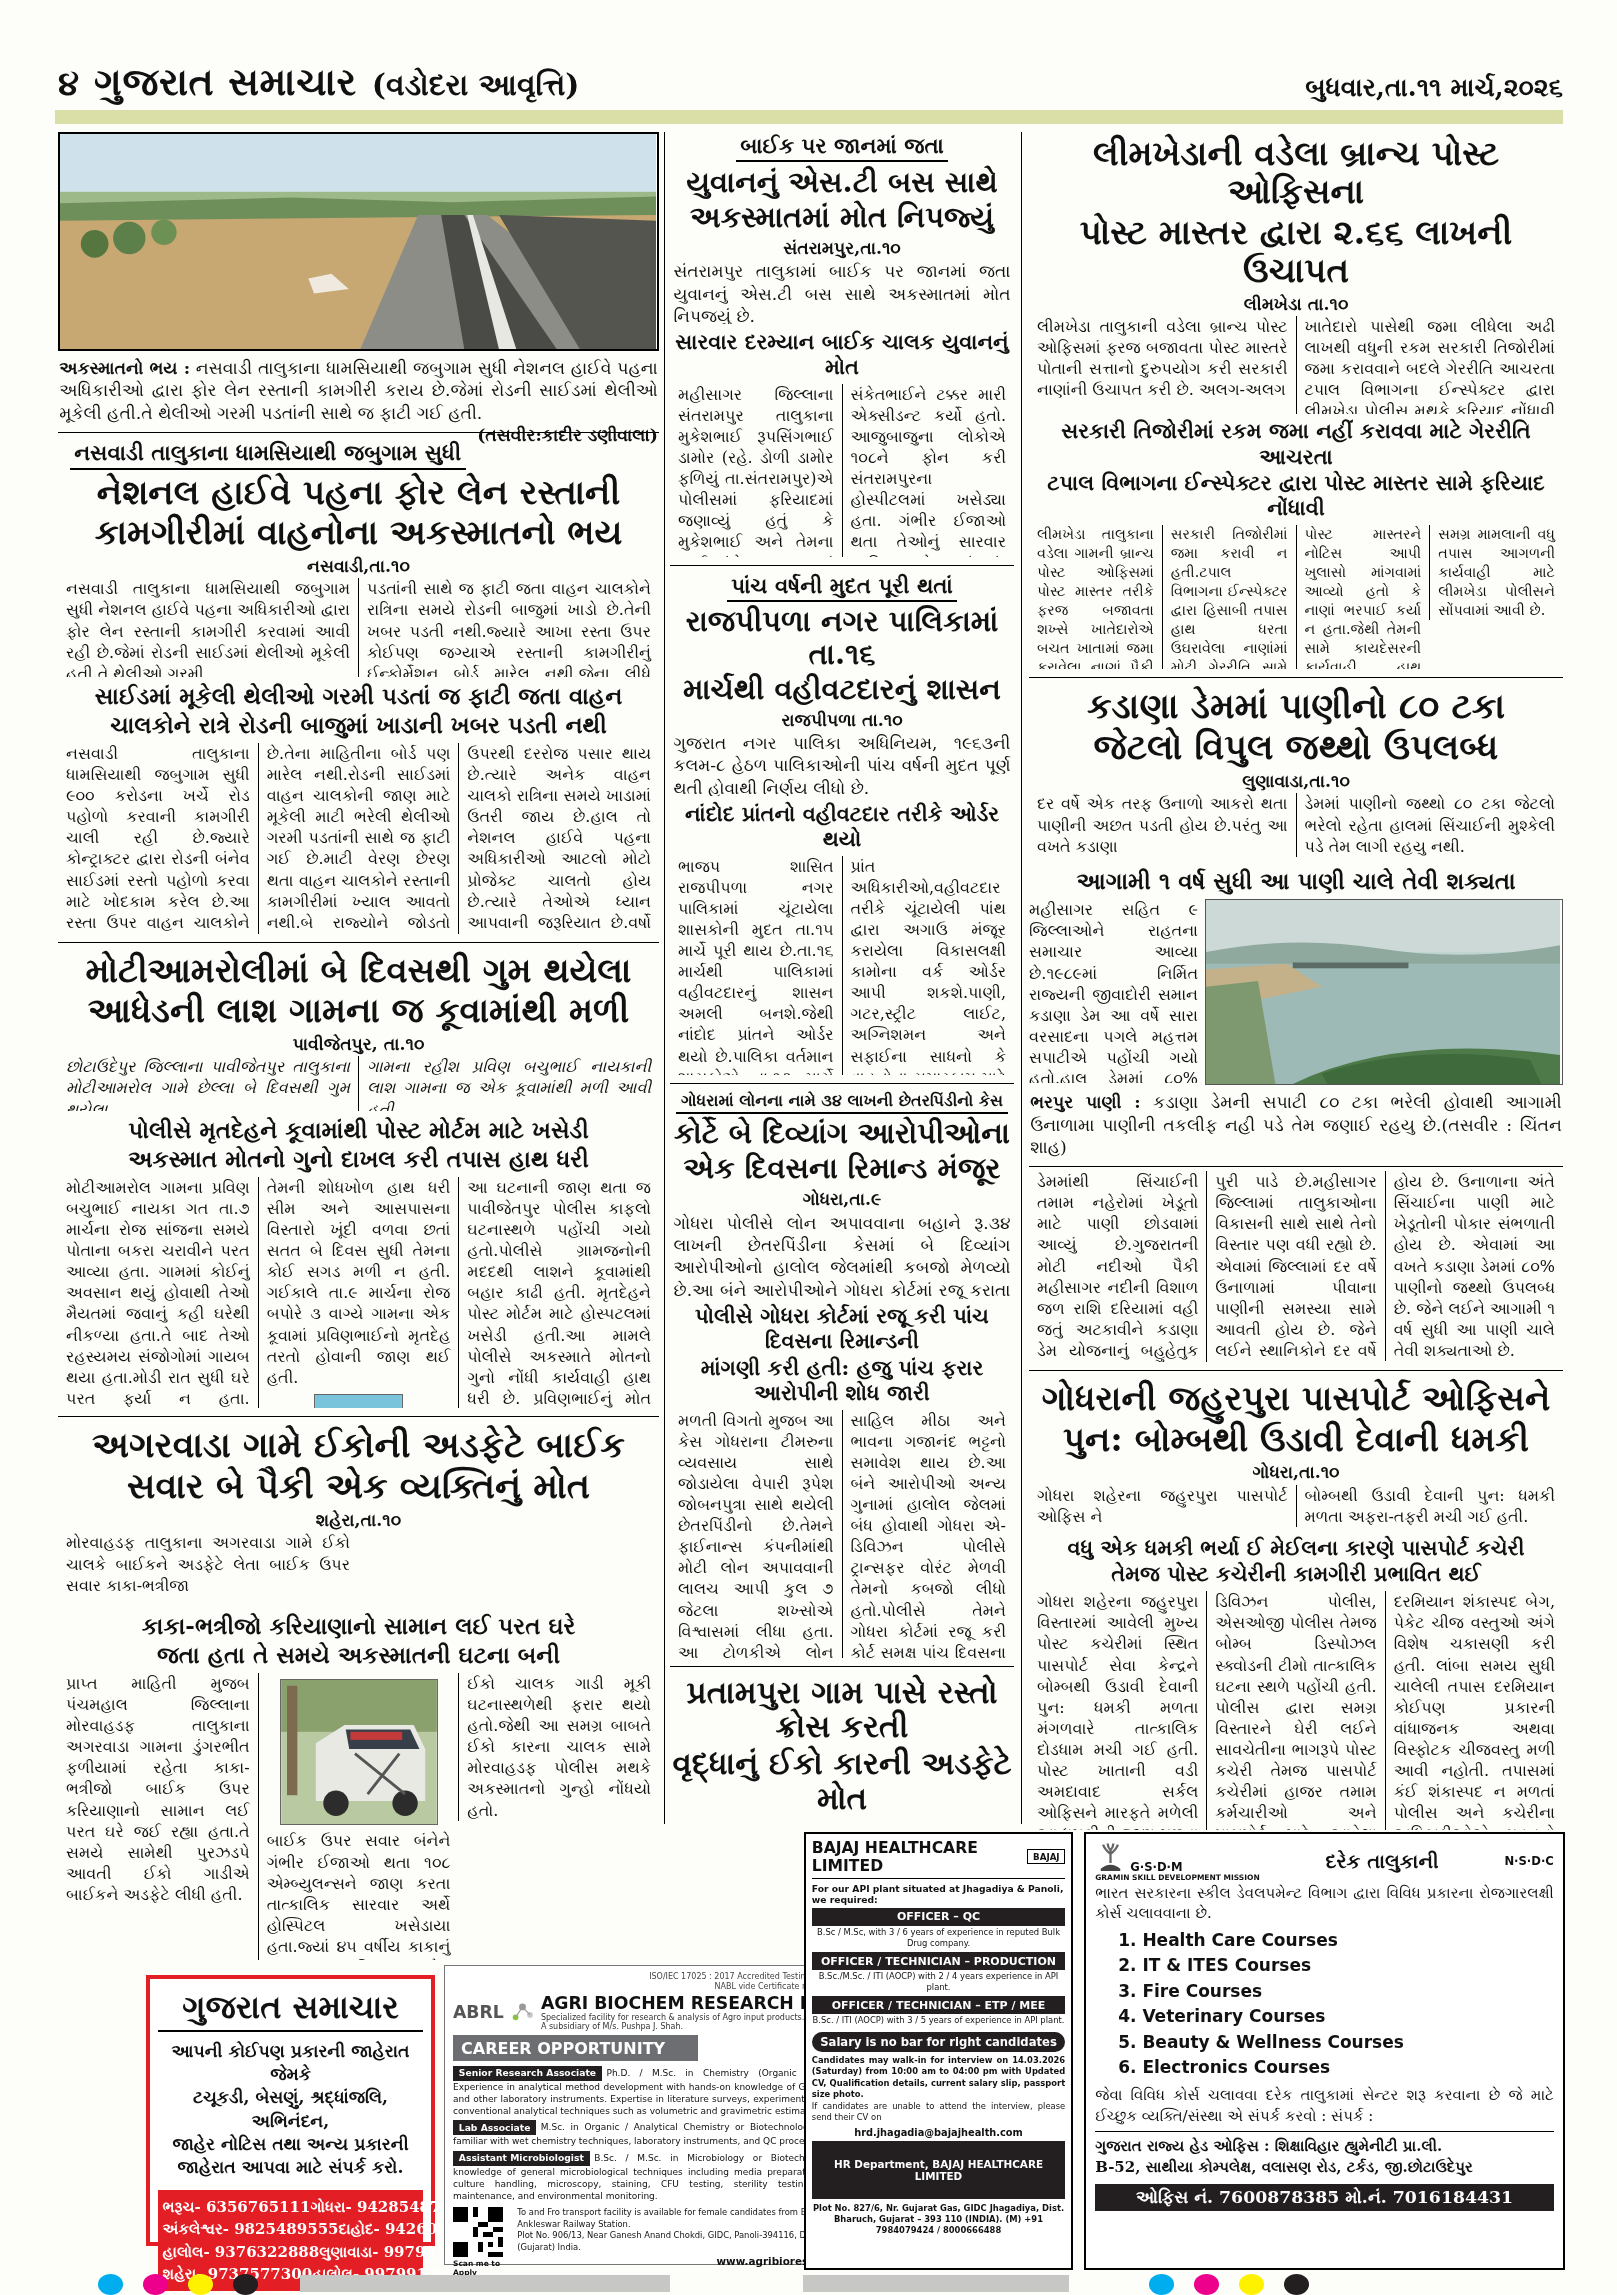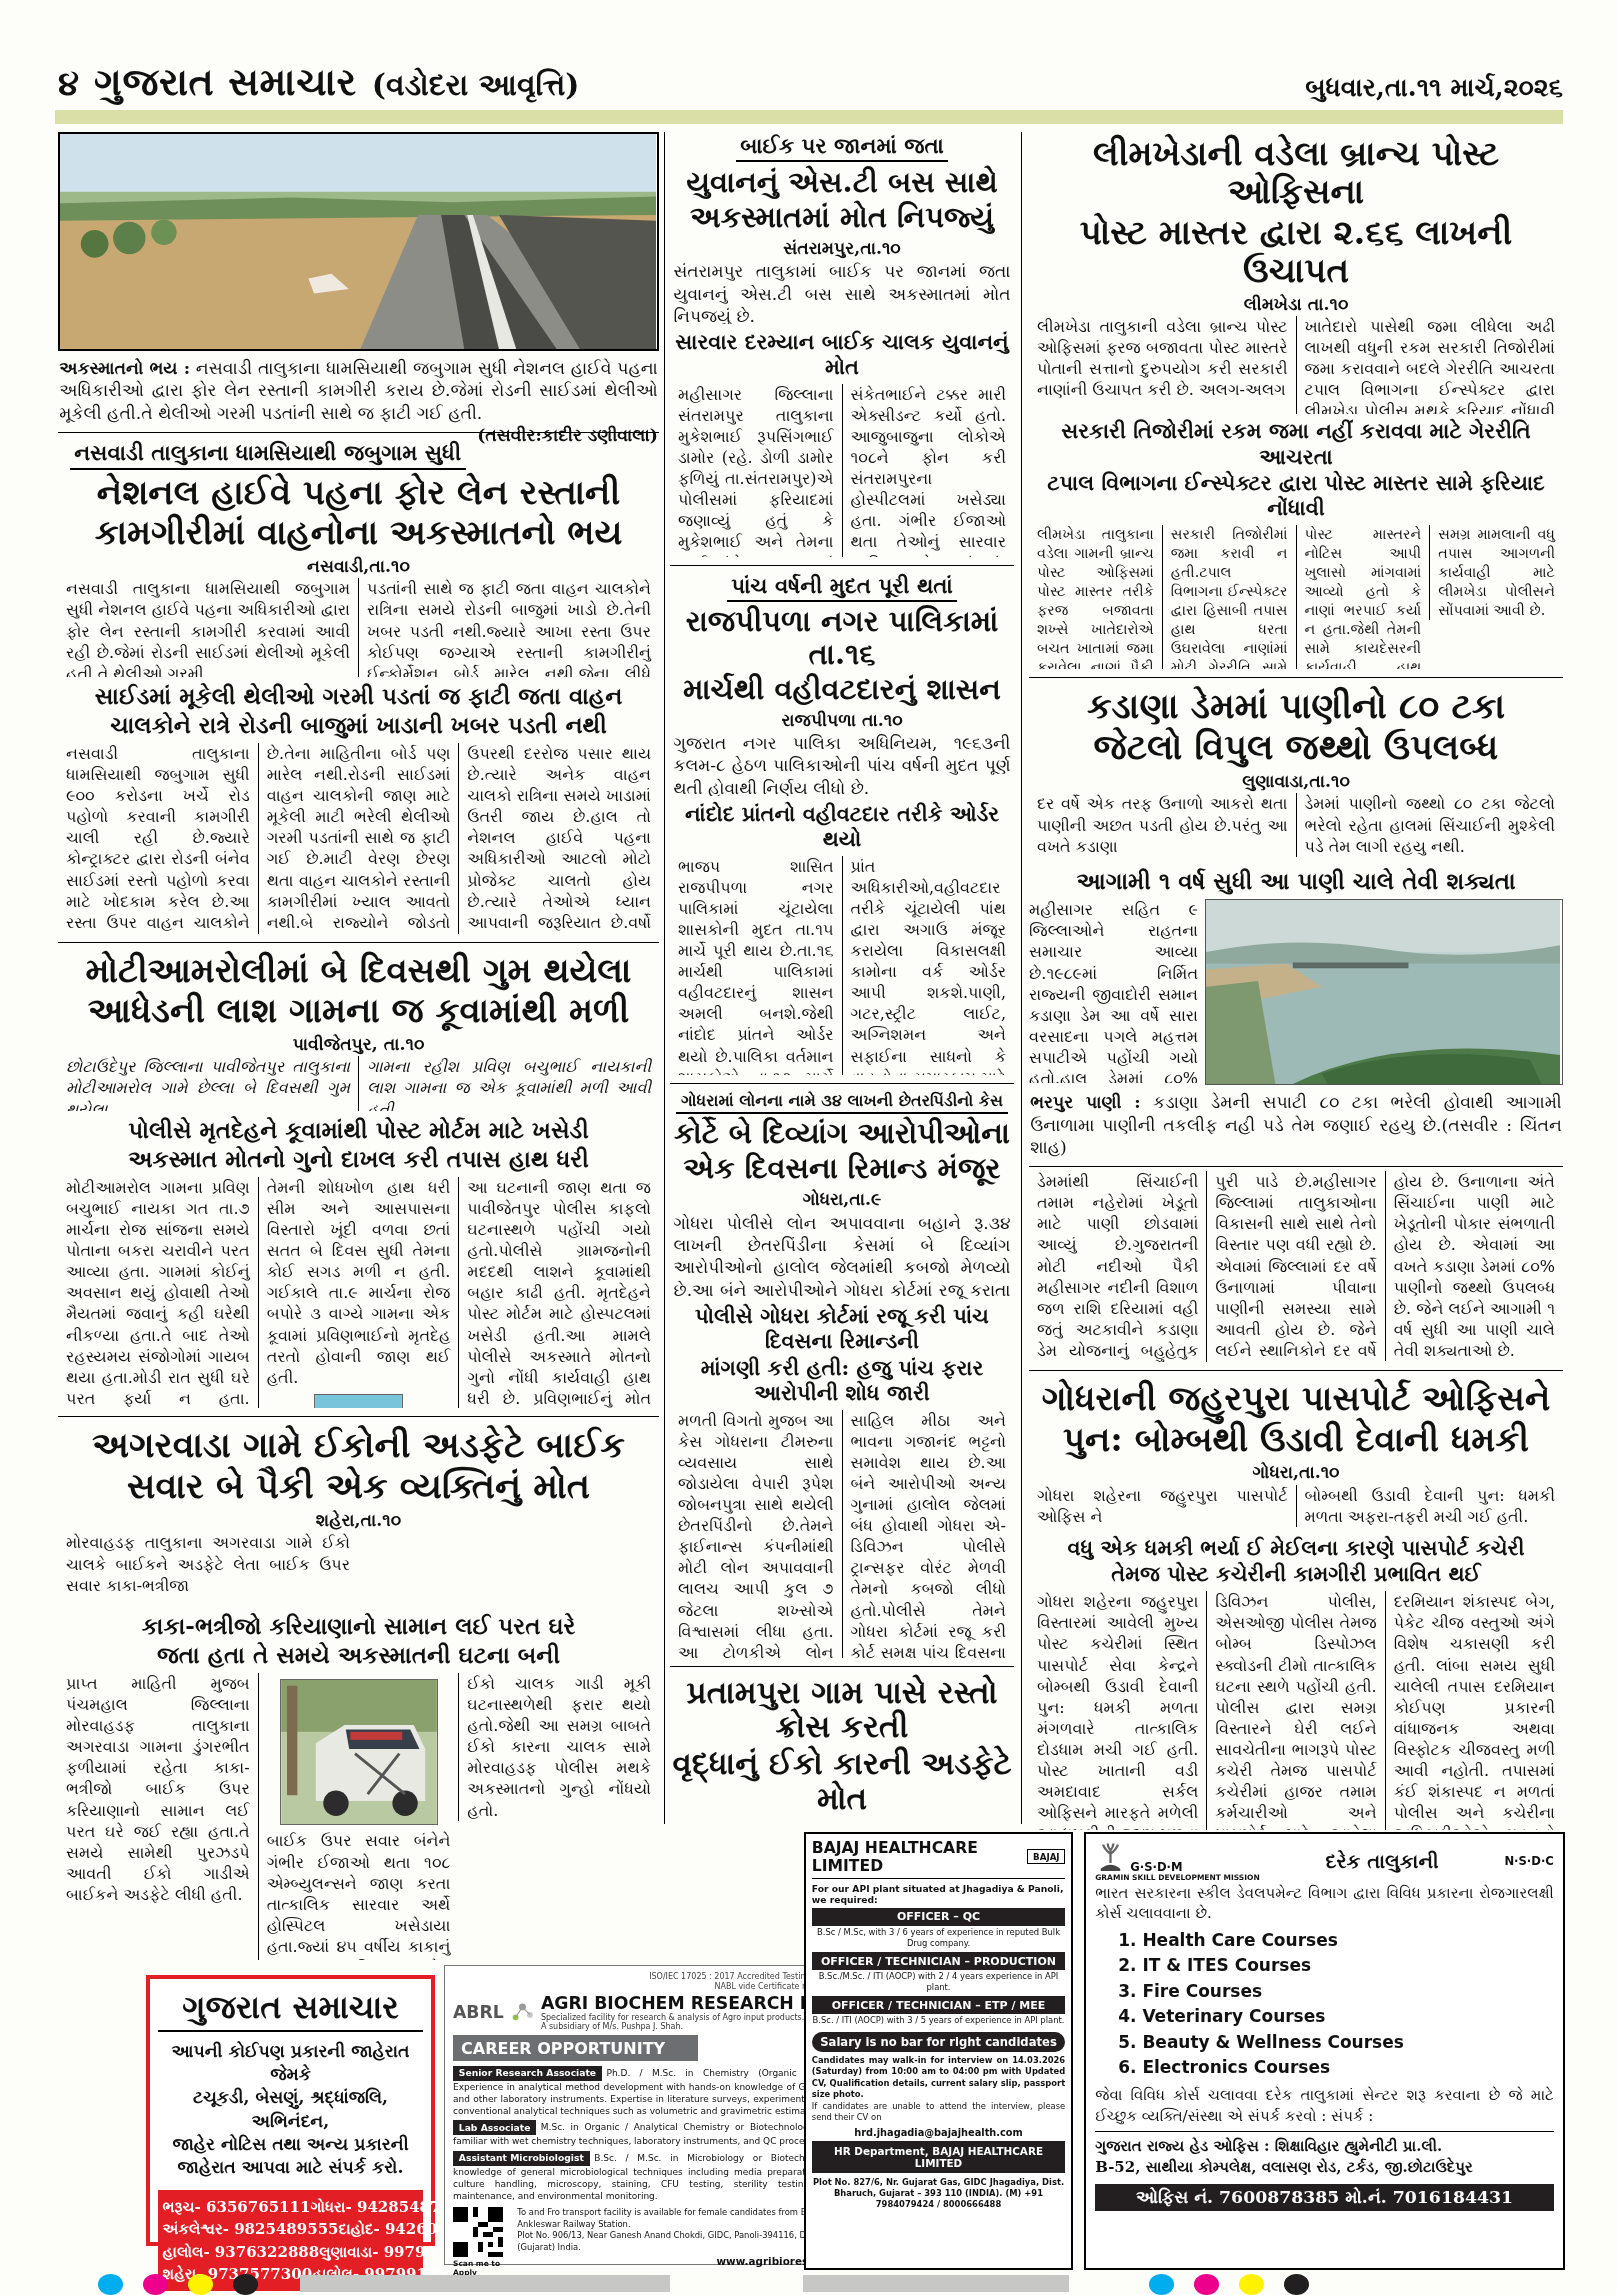--- a/index.html
+++ b/index.html
@@ -74,21 +74,21 @@
   .bj-top{display:flex;justify-content:space-between;align-items:center;border-bottom:1.7px solid #000;padding-bottom:3.5px;}
   .bj-title{font-size:15.6px;font-weight:900;}
   .bj-logo{border:1.2px solid #000;font-size:8.7px;font-weight:900;padding:1.2px 4.6px;text-align:center;}
   .bj-for{font-size:9.2px;font-weight:800;margin:3.5px 0;}
   .bj-bar{background:#231f20;color:#fff;font-weight:900;font-size:11px;text-align:center;padding:2.3px 3.5px;margin:3.5px 0 1.2px;}
   .bj-desc{font-size:8.4px;text-align:center;line-height:1.3;}
   .bj-salary{background:#231f20;color:#fff;font-weight:900;font-size:11.6px;text-align:center;border-radius:12.7px;padding:2.9px 2.3px;margin:5.8px 0 3.5px;}
   .bj-walk{font-size:8.4px;line-height:1.35;text-align:justify;}
   .bj-walk b{font-weight:900;}
   .bj-mail{font-size:9.8px;font-weight:900;text-align:center;margin:3.5px 0;}
-  .bj-hr{background:#231f20;color:#fff;font-weight:900;font-size:10.4px;text-align:center;padding:4px;}
+  .bj-hr{background:#231f20;color:#fff;font-weight:900;font-size:10.4px;text-align:center;padding:17px;}
   .bj-addr{font-size:8.4px;font-weight:700;text-align:center;line-height:1.35;margin-top:3.5px;}
   .ad-gsdm{position:absolute;left:1084px;top:1832px;width:481px;height:438px;border:2.3px solid #000;
            background:#fff;box-sizing:border-box;padding:5.8px 9.2px;}
   .gd-top{display:flex;justify-content:space-between;align-items:center;}
   .gd-logo{font-family:"DejaVu Sans","Liberation Sans",sans-serif;font-size:11.6px;font-weight:900;line-height:1.15;}
   .gd-logo small{font-size:7.5px;font-weight:700;display:block;}
   .gd-eyebrow{font-size:19.6px;font-weight:900;}
   .gd-bar{background:#231f20;color:#fff;font-size:23px;font-weight:900;text-align:center;padding:4.6px;margin:5.8px 0;}
   .gd-par{font-size:15px;line-height:1.35;text-align:justify;}
   .gd-list{font-family:"DejaVu Sans","Liberation Sans",sans-serif;font-size:17px;font-weight:900;line-height:1.5;margin:4.6px 0 4.6px 23px;}

